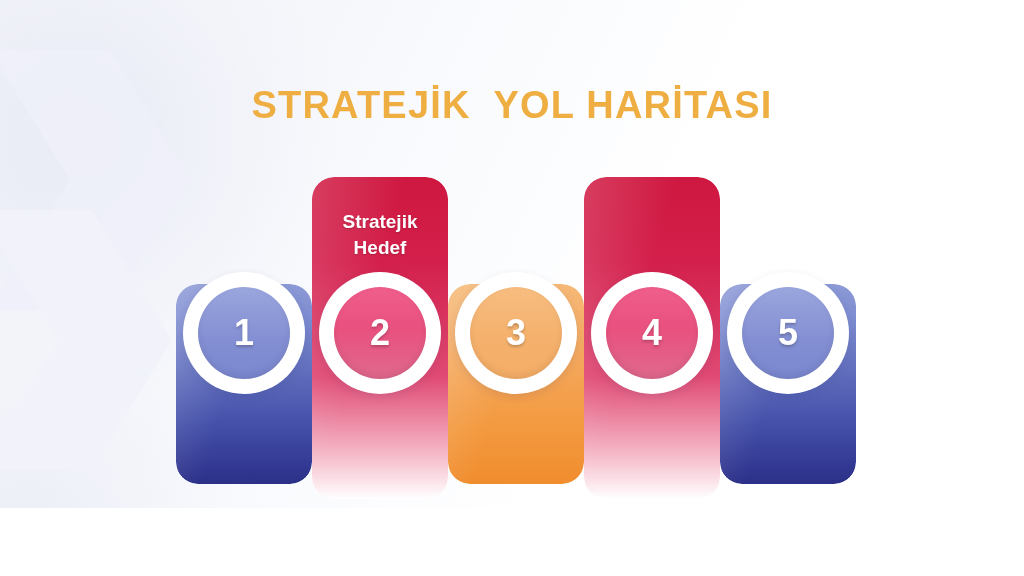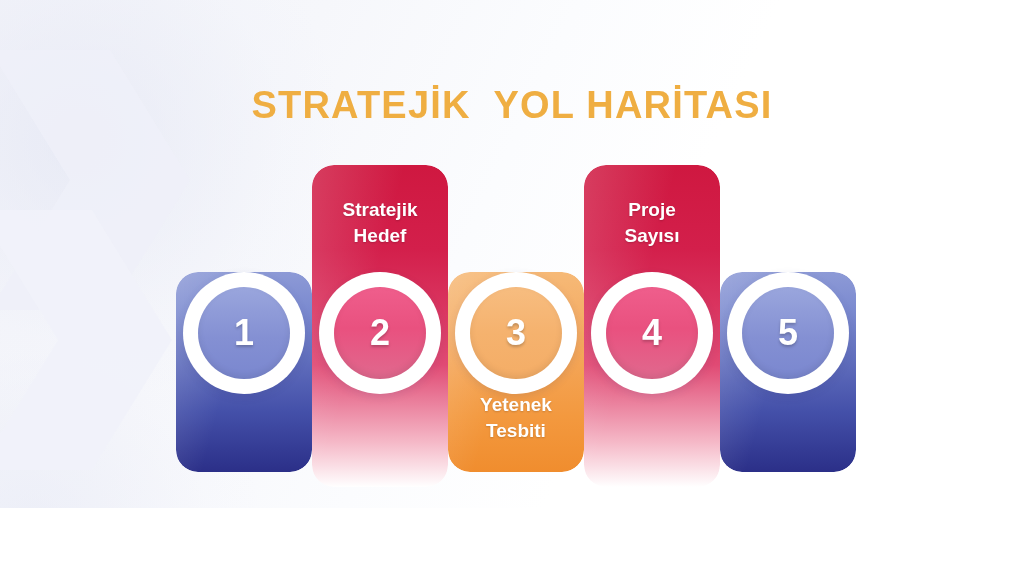--- a/index.html
+++ b/index.html
@@ -68,20 +68,21 @@
     top:150px;
     width:680px;
     height:330px;
   }
 
   .card {
     position:absolute;
     width:136px;
     border-radius:22px;
     overflow:hidden;
+    margin-top:12px;
   }
 
   
   .card.up   { top:15px;  height:322px; }   
   .card.down { top:122px; height:200px; }   
 
   .card .fill {
     position:absolute;
     inset:0;
     border-radius:22px;
@@ -178,27 +179,25 @@
 
     <div class="card card-2 up" style="left:136px;">
       <div class="fill"></div>
       <div class="sheen"></div>
       <div class="card-label">Stratejik<br>Hedef</div>
     </div>
 
     <div class="card card-3 down" style="left:272px;">
       <div class="fill"></div>
       <div class="sheen"></div>
-      <div class="card-label">Yetenek<br>Tesbiti</div>
     </div>
 
     <div class="card card-4 up" style="left:408px;">
       <div class="fill"></div>
       <div class="sheen"></div>
-      <div class="card-label">Proje<br>Sayısı</div>
     </div>
 
     <div class="card card-5 down" style="left:544px;">
       <div class="fill"></div>
       <div class="sheen"></div>
     </div>
 
     <div class="badge badge-1" style="left:7px;">
       <div class="disc">
         <span class="num">1</span>

